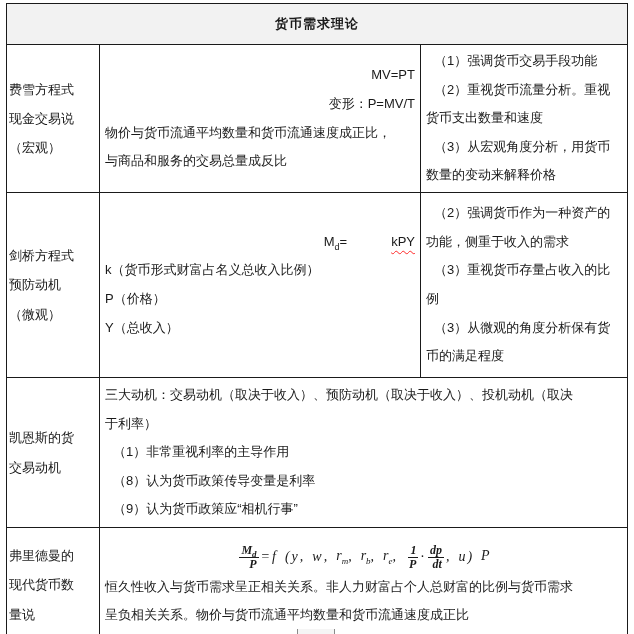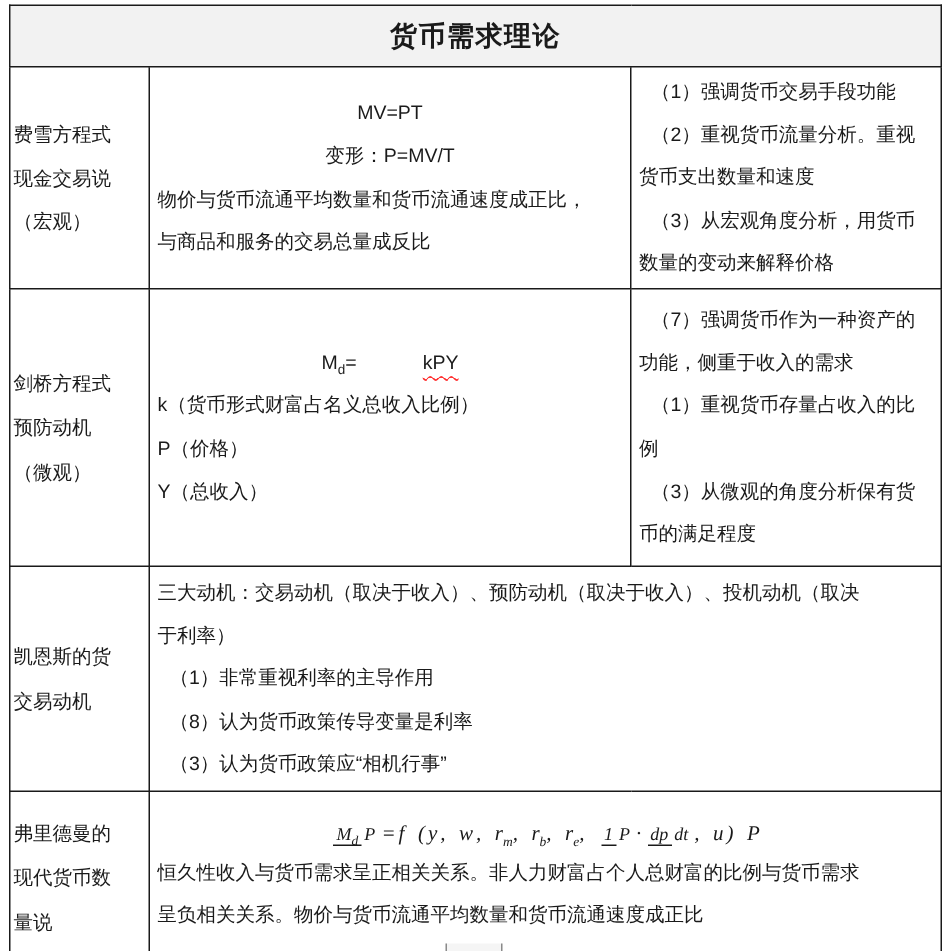--- a/index.html
+++ b/index.html
@@ -19,28 +19,28 @@
   col.c3{width:207px}
   td{
     border:1px solid #1a1a1a;
     vertical-align:middle;
     font-size:13px;
     padding:2px 5px;
     overflow:hidden;
   }
   td.hdr{
     height:36px;background:#f2f2f2;
-    text-align:center;font-weight:bold;font-size:18px;
+    text-align:center;font-weight:bold;font-size:13px;
     letter-spacing:1px;
   }
   td.namecell{
     text-align:left;line-height:2.25;padding:2px 2px;
   }
   .ln{line-height:2.2;}
-  .ctr{text-align:center;line-height:2.2;}
+  .ctr{text-align:right;line-height:2.2;}
   .pt{line-height:2.2;text-indent:8px;}
   .para{line-height:2.2;}
   sub{font-size:9px;line-height:0;}
   .squiggle{
     text-decoration:underline;
     text-decoration-style:wavy;
     text-decoration-color:#ff2a2a;
     text-decoration-thickness:1px;
     text-underline-offset:4px;
     padding-left:44px;
@@ -48,23 +48,24 @@
   
   .mathline{
     text-align:center;
     font-family:"Liberation Serif","DejaVu Serif",serif;
     font-style:italic;
     font-size:14px;
     padding:4px 0 2px 0;
     line-height:1.2;
   }
   .frac{
-    display:inline-flex;flex-direction:row;align-items:flex-start;
+    display:inline-flex;flex-direction:column;align-items:flex-end;
     vertical-align:middle;line-height:1.05;font-size:12px;
     margin:0 2px;
+    font-weight:bold;
   }
   .frac .num{border-bottom:1px solid #1a1a1a;padding:0 2px;}
   .frac .den{padding:0 2px;}
   .tok{margin-right:9px;}
   .tok-tight{margin-right:2px;}
   
   .bottom-fragment{
     position:absolute;left:297px;top:629px;width:36px;height:5px;
     background:#f5f5f5;
     border-left:1px solid #8a8a8a;border-right:1px solid #8a8a8a;
@@ -110,37 +111,37 @@
       <div>预防动机</div>
       <div>（微观）</div>
     </td>
     <td>
       <div class="ctr"><span>M</span><sub>d</sub><span>=</span><span class="squiggle">kPY</span></div>
       <div class="ln">k（货币形式财富占名义总收入比例）</div>
       <div class="ln">P（价格）</div>
       <div class="ln">Y（总收入）</div>
     </td>
     <td>
-      <div class="pt">（7）强调货币作为一种资产的功能，侧重于收入的需求</div>
-      <div class="pt">（1）重视货币存量占收入的比例</div>
+      <div class="pt">（2）强调货币作为一种资产的功能，侧重于收入的需求</div>
+      <div class="pt">（3）重视货币存量占收入的比例</div>
       <div class="pt">（3）从微观的角度分析保有货币的满足程度</div>
     </td>
   </tr>
 
   <tr>
     <td class="namecell" style="height:145px">
       <div>凯恩斯的货</div>
       <div>交易动机</div>
     </td>
     <td colspan="2">
       <div class="para">三大动机：交易动机（取决于收入）、预防动机（取决于收入）、投机动机（取决</div>
       <div class="para">于利率）</div>
       <div class="pt">（1）非常重视利率的主导作用</div>
       <div class="pt">（8）认为货币政策传导变量是利率</div>
-      <div class="pt">（3）认为货币政策应“相机行事”</div>
+      <div class="pt">（9）认为货币政策应“相机行事”</div>
     </td>
   </tr>
 
   <tr>
     <td class="namecell" style="height:110px">
       <div>弗里德曼的</div>
       <div>现代货币数</div>
       <div>量说</div>
     </td>
     <td colspan="2">

